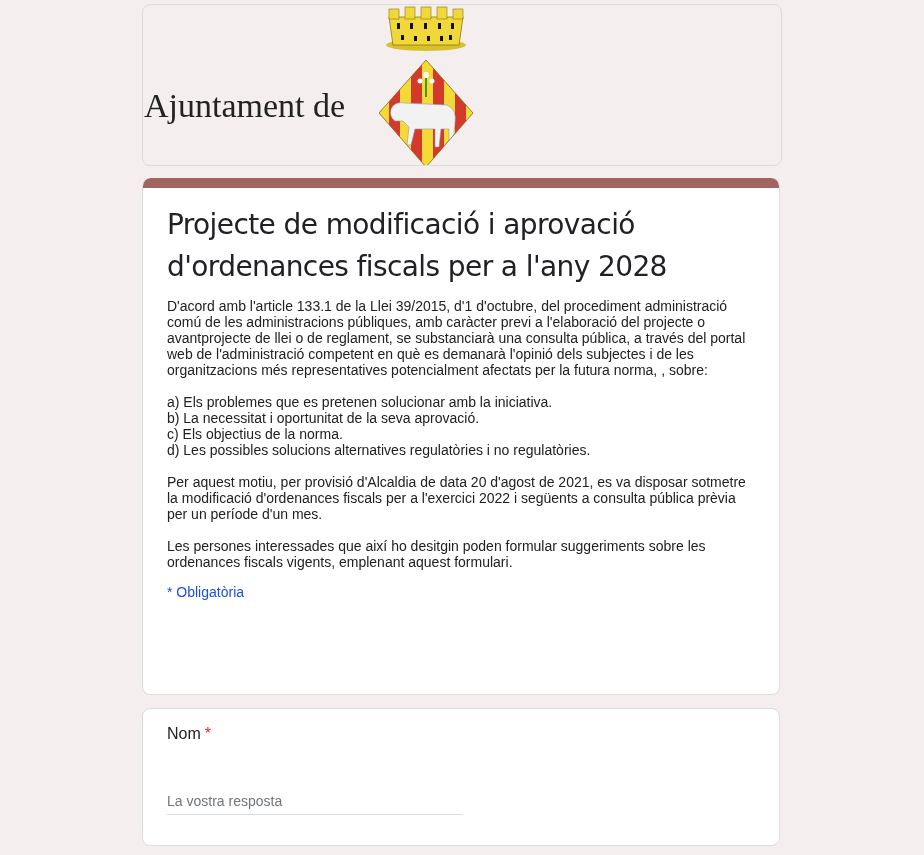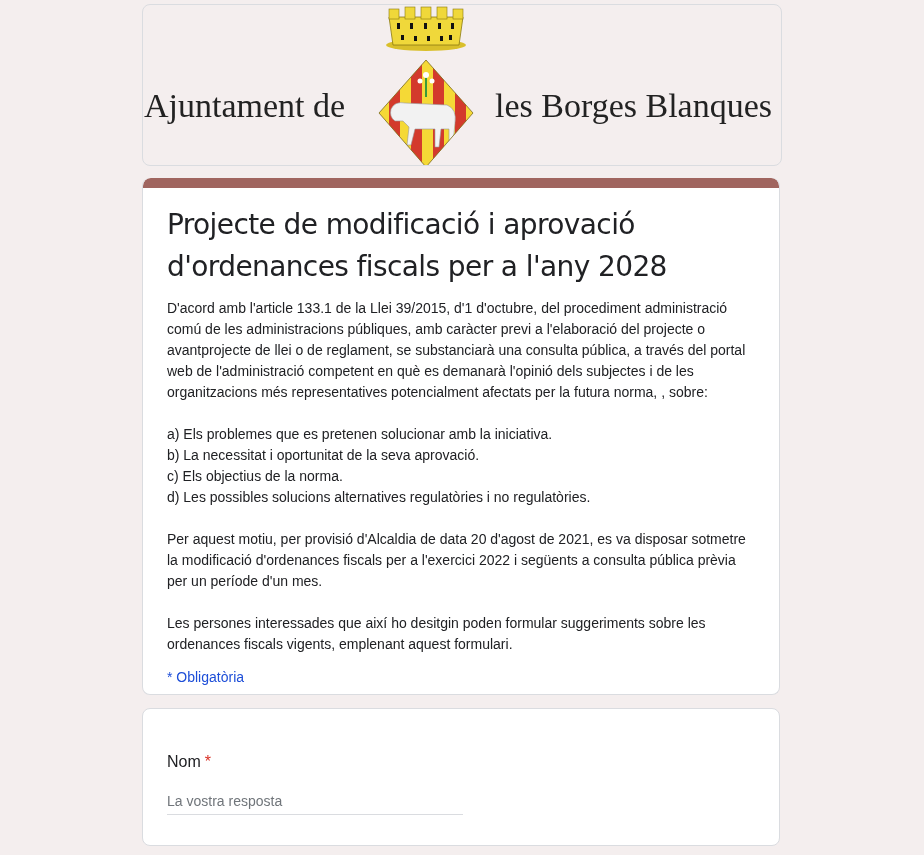--- a/index.html
+++ b/index.html
@@ -28,25 +28,25 @@
     border: 1px solid #dadce0; border-radius: 8px; box-sizing: border-box;
   }
   .title-card { top: 178px; height: 517px; border-top: none; overflow: hidden; }
   .title-card .accent { height: 10px; background: #a0655f; border-radius: 8px 8px 0 0; }
   .title-card .inner { padding: 16px 24px 0 24px; }
   .form-title {
     font-family: "DejaVu Sans", sans-serif; font-size: 28px; line-height: 42px;
     color: #202124; margin: 0 0 10px 0; font-weight: normal; letter-spacing: -0.6px;
   }
   .desc {
-    font-size: 14px; line-height: 21px; color: #202124; white-space: pre-wrap; margin: 0;
+    font-size: 14px; line-height: 16px; color: #202124; white-space: pre-wrap; margin: 0;
   }
   .required-note { font-size: 14px; color: #1d4ed8; margin-top: 14px; }
 
-  .question-card { top: 708px; height: 138px; padding: 44px 24px; }
+  .question-card { top: 708px; height: 138px; padding: 16px 24px; }
   .q-label { font-size: 16px; color: #202124; }
   .q-star { color: #d93025; margin-left: 4px; }
   .answer-input {
     position: absolute; left: 24px; top: 78px; width: 296px; height: 28px;
     border: none; border-bottom: 1px solid #dadce0; outline: none; background: transparent;
     font-family: "Liberation Sans", "DejaVu Sans", sans-serif; font-size: 14px; color: #ef4444;
     padding: 0; box-sizing: border-box;
   }
   .answer-input::placeholder { color: #70757a; }
 </style>
@@ -91,21 +91,20 @@
 
       <line x1="65" y1="72" x2="65" y2="92" stroke="#3a9a3a" stroke-width="2"></line>
       <circle cx="65" cy="70" r="3" fill="#fff"></circle>
       <circle cx="59" cy="76" r="2.5" fill="#fff"></circle>
       <circle cx="71" cy="76" r="2.5" fill="#fff"></circle>
 
       <path d="M30 104 Q34 96 44 98 L86 100 Q96 104 94 118 L92 138 L88 138 L88 124 L80 124 L78 142 L74 142 L74 124 L54 124 L50 140 L46 140 L48 122 L42 116 L34 116 Q28 112 30 104 Z" fill="#f2f2f2" stroke="#999" stroke-width="0.6"></path>
     </g>
     <path d="M65 55 L112 108 L65 162 L18 108 Z" fill="none" stroke="#7a6a20" stroke-width="0.8"></path>
   </svg>
-  <span class="banner-right">les Borges Blanques</span>
 </div>
 
 <div class="card title-card">
   <div class="accent"></div>
   <div class="inner">
     <h1 class="form-title">Projecte de modificació i aprovació d'ordenances fiscals per a l'any 2028</h1>
     <p class="desc">D'acord amb l'article 133.1 de la Llei 39/2015, d'1 d'octubre, del procediment administració comú de les administracions públiques, amb caràcter previ a l'elaboració del projecte o avantprojecte de llei o de reglament, se substanciarà una consulta pública, a través del portal web de l'administració competent en què es demanarà l'opinió dels subjectes i de les organitzacions més representatives potencialment afectats per la futura norma, , sobre:
 
 a) Els problemes que es pretenen solucionar amb la iniciativa.
 b) La necessitat i oportunitat de la seva aprovació.

